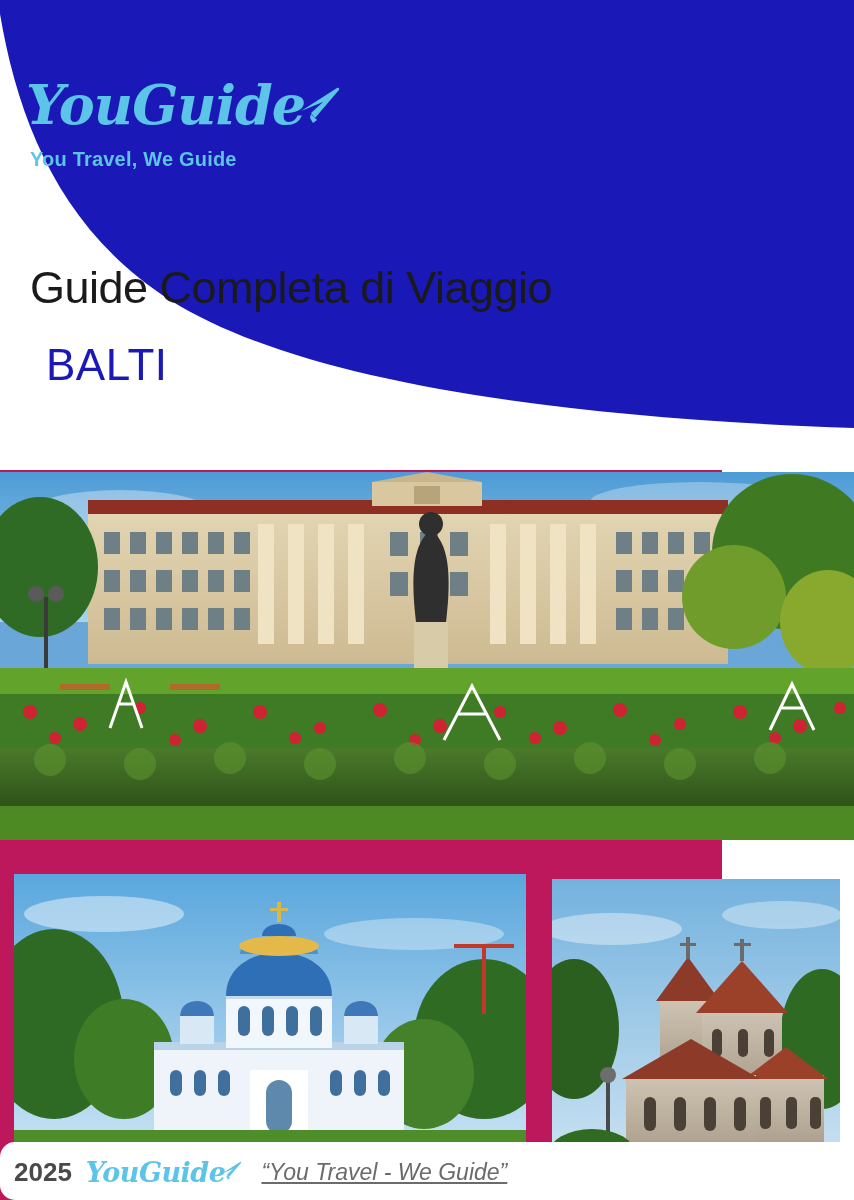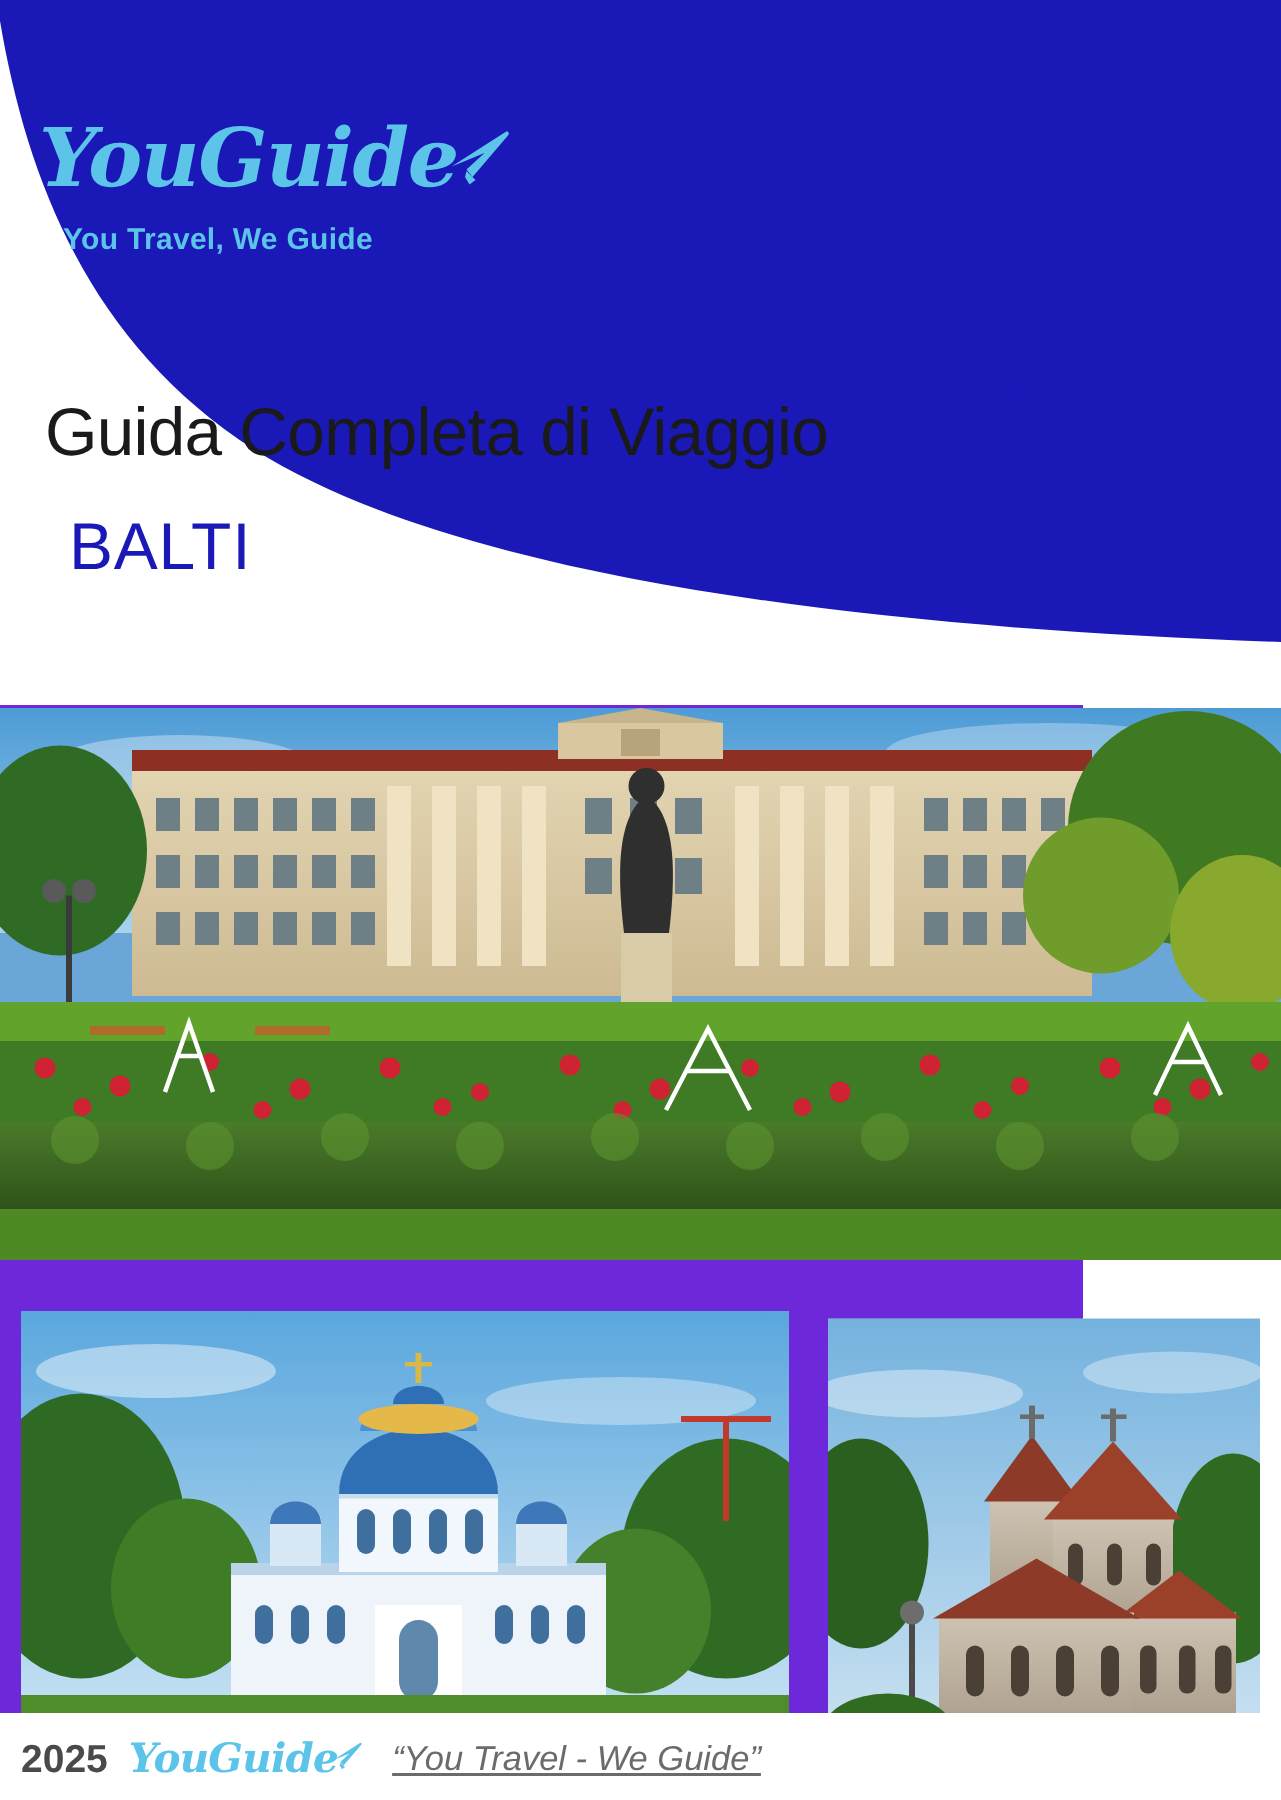--- a/index.html
+++ b/index.html
@@ -5,21 +5,21 @@
   * { box-sizing: border-box; margin: 0; padding: 0; }
   html, body {
     width: 854px; height: 1200px;
     font-family: "Liberation Sans", sans-serif;
     background: #ffffff;
     overflow: hidden;
   }
   .page {
     position: relative;
     width: 722px; height: 1200px;
-    background: #6d28d9;
+    background: #be185d;
   }
 
   
   .header {
     position: absolute;
     top: 0; left: 0;
     width: 854px; height: 470px;
     background: #1a19b8;
     overflow: hidden;
   }
@@ -47,21 +47,21 @@
     letter-spacing: -1px;
     color: #5bc4e8;
     line-height: 1;
   }
   .logo-plane {
     margin-left: -10px;
     margin-top: 2px;
   }
   .logo-tagline {
     margin-top: 16px;
-    margin-left: 16px;
+    margin-left: 4px;
     font-size: 20px;
     font-weight: bold;
     color: #5bc4e8;
     letter-spacing: 0.2px;
   }
 
   
   .title-main {
     position: absolute;
     top: 262px; left: 30px;
@@ -109,20 +109,21 @@
     overflow: hidden;
     background: #9bbcd6;
   }
 
   
   .footer {
     position: absolute;
     bottom: 0; left: 0;
     width: 854px; height: 58px;
     background: #ffffff;
+    border-radius: 15px;
   }
   .footer-inner {
     position: absolute;
     left: 14px; bottom: 6px;
     display: flex;
     align-items: center;
     height: 44px;
     background: #ffffff;
     padding-right: 14px;
   }
@@ -175,21 +176,21 @@
         <span class="logo-plane">
           <svg width="48" height="48" viewBox="0 0 48 48">
             <path d="M6,31 L42,8 C44,7 45,9 43.5,10.5 L20,38 L16,33 L28,22 L11,29 Z" fill="#5bc4e8"></path>
             <path d="M16,34 L22,40 L18,43 L15,38 Z" fill="#5bc4e8"></path>
           </svg>
         </span>
       </div>
       <div class="logo-tagline">You Travel, We Guide</div>
     </div>
 
-    <div class="title-main">Guida Completa di Viaggio</div>
+    <div class="title-main">Guide Completa di Viaggio</div>
     <div class="title-city">BALTI</div>
   </div>
 
   <div class="hero">
     <svg width="854" height="368" viewBox="0 0 854 368" preserveAspectRatio="none">
       <defs>
         <linearGradient id="sky" x1="0" y1="0" x2="0" y2="1">
           <stop offset="0%" stop-color="#4d9bd6"></stop>
           <stop offset="100%" stop-color="#a8d3ec"></stop>
         </linearGradient>

